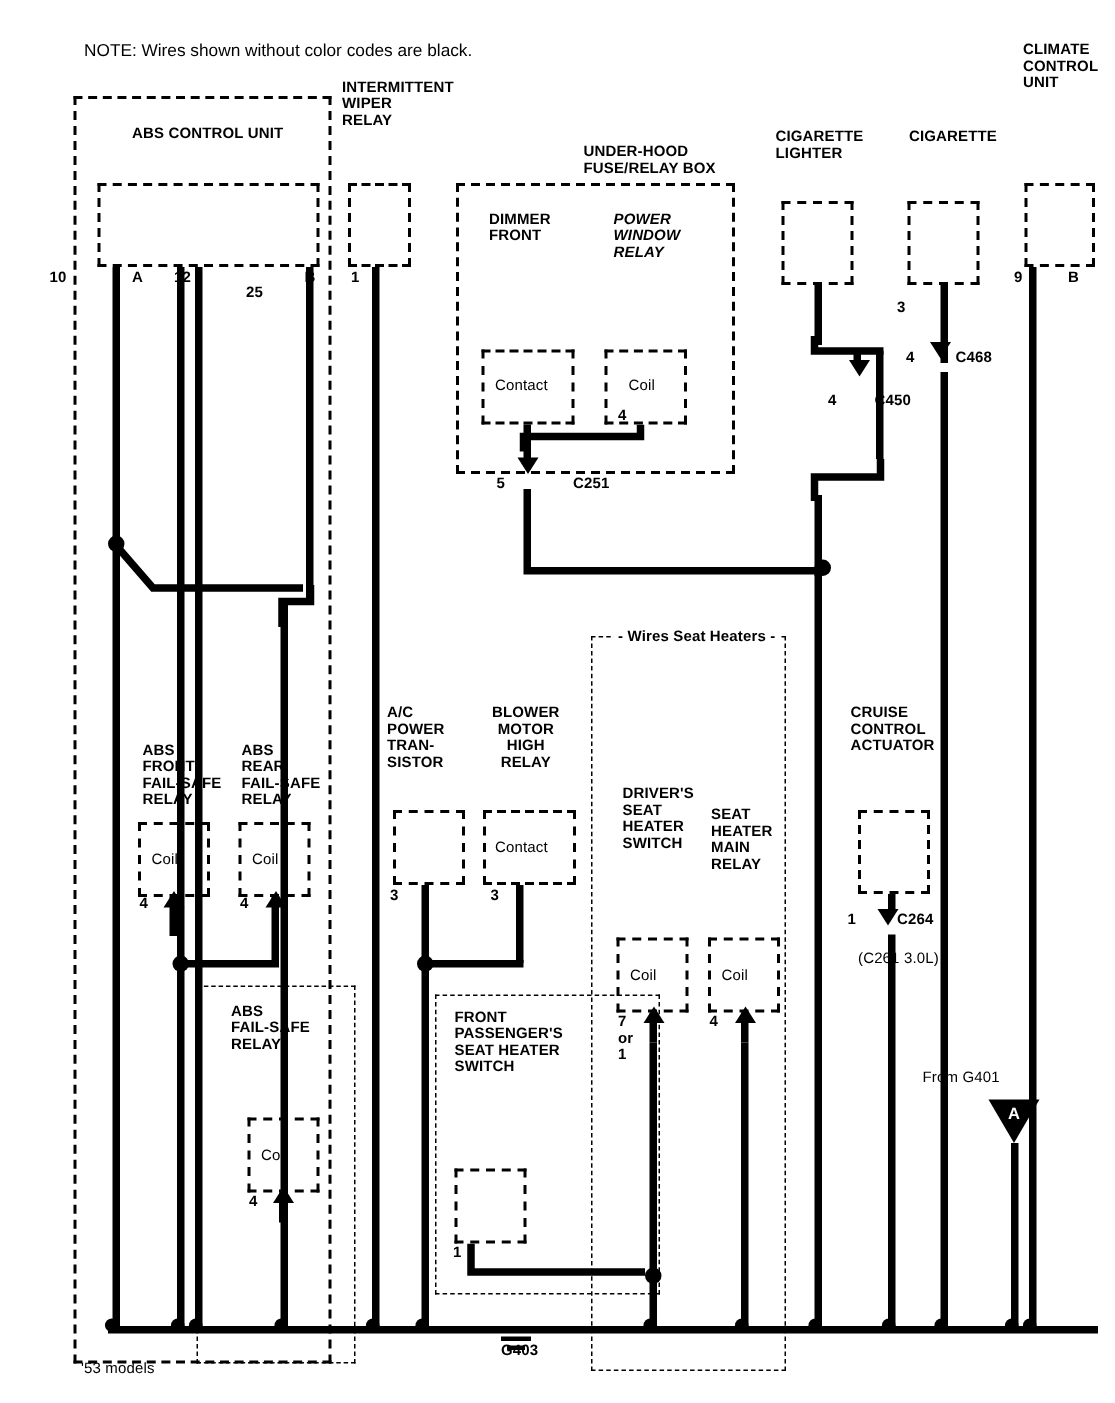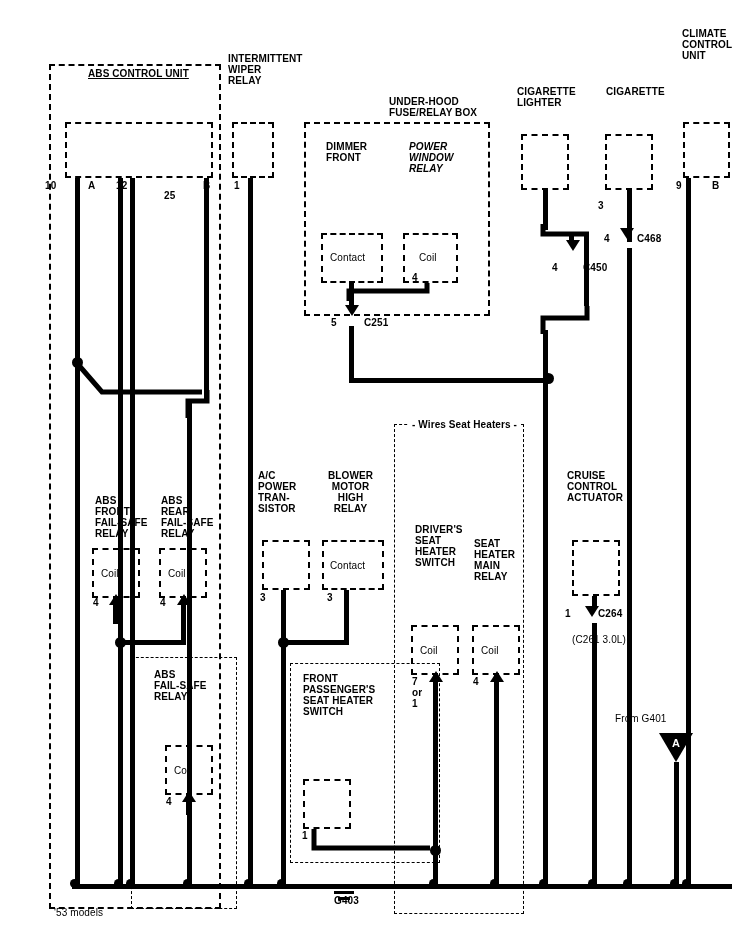--- a/index.html
+++ b/index.html
@@ -95,26 +95,27 @@
   }
   .gnd1 { position: absolute; background: #000; height: 3px; }
   .gnd2 { position: absolute; background: #000; height: 3px; }
   .gnd3 { position: absolute; background: #000; height: 3px; }
 </style>
 </head>
 <body>
 
 <div id="root">
 
+  <div class="note" style="left:56px; top:28px;">NOTE: Wires shown without color codes are black.</div>
 
   <div class="dbox" style="left:49px; top:64px; width:172px; height:845px;"></div>
 
   <div class="dbox" style="left:65px; top:122px; width:148px; height:56px;"></div>
-  <div class="lbl" style="left:88px; top:68px;text-decoration:underline;">ABS CONTROL UNIT</div>
-  <div class="lbl" style="left:45px; top:180px;">10</div>
+  <div class="lbl" style="left:88px; top:84px;">ABS CONTROL UNIT</div>
+  <div class="lbl" style="left:33px; top:180px;">10</div>
   <div class="lbl" style="left:88px; top:180px;">A</div>
   <div class="lbl" style="left:116px; top:180px;">12</div>
   <div class="lbl" style="left:164px; top:190px;">25</div>
   <div class="lbl" style="left:203px; top:180px;">B</div>
 
   <div class="lbl" style="left:228px; top:53px;">INTERMITTENT
 WIPER
 RELAY</div>
   <div class="dbox" style="left:232px; top:122px; width:42px; height:56px;"></div>
   <div class="lbl" style="left:234px; top:180px;">1</div>
@@ -126,21 +127,21 @@
 FRONT</div>
   <div class="lbl ital" style="left:409px; top:141px;">POWER
 WINDOW
 RELAY</div>
   <div class="dbox" style="left:321px; top:233px; width:62px; height:50px;"></div>
   <div class="lbl reg" style="left:330px; top:252px;">Contact</div>
   <div class="dbox" style="left:403px; top:233px; width:55px; height:50px;"></div>
   <div class="lbl reg" style="left:419px; top:252px;">Coil</div>
   <div class="lbl" style="left:412px; top:272px;">4</div>
   <div class="lbl" style="left:331px; top:317px;">5</div>
-  <div class="lbl" style="left:364px; top:317px;">C251</div>
+  <div class="lbl" style="left:382px; top:317px;">C251</div>
 
   <div class="lbl" style="left:517px; top:86px;">CIGARETTE
 LIGHTER</div>
   <div class="dbox" style="left:521px; top:134px; width:48px; height:56px;"></div>
 
   <div class="lbl" style="left:606px; top:86px;">CIGARETTE</div>
   <div class="dbox" style="left:605px; top:134px; width:48px; height:56px;"></div>
   <div class="lbl" style="left:598px; top:200px;">3</div>
   <div class="lbl" style="left:604px; top:233px;">4</div>
   <div class="lbl" style="left:637px; top:233px;">C468</div>

